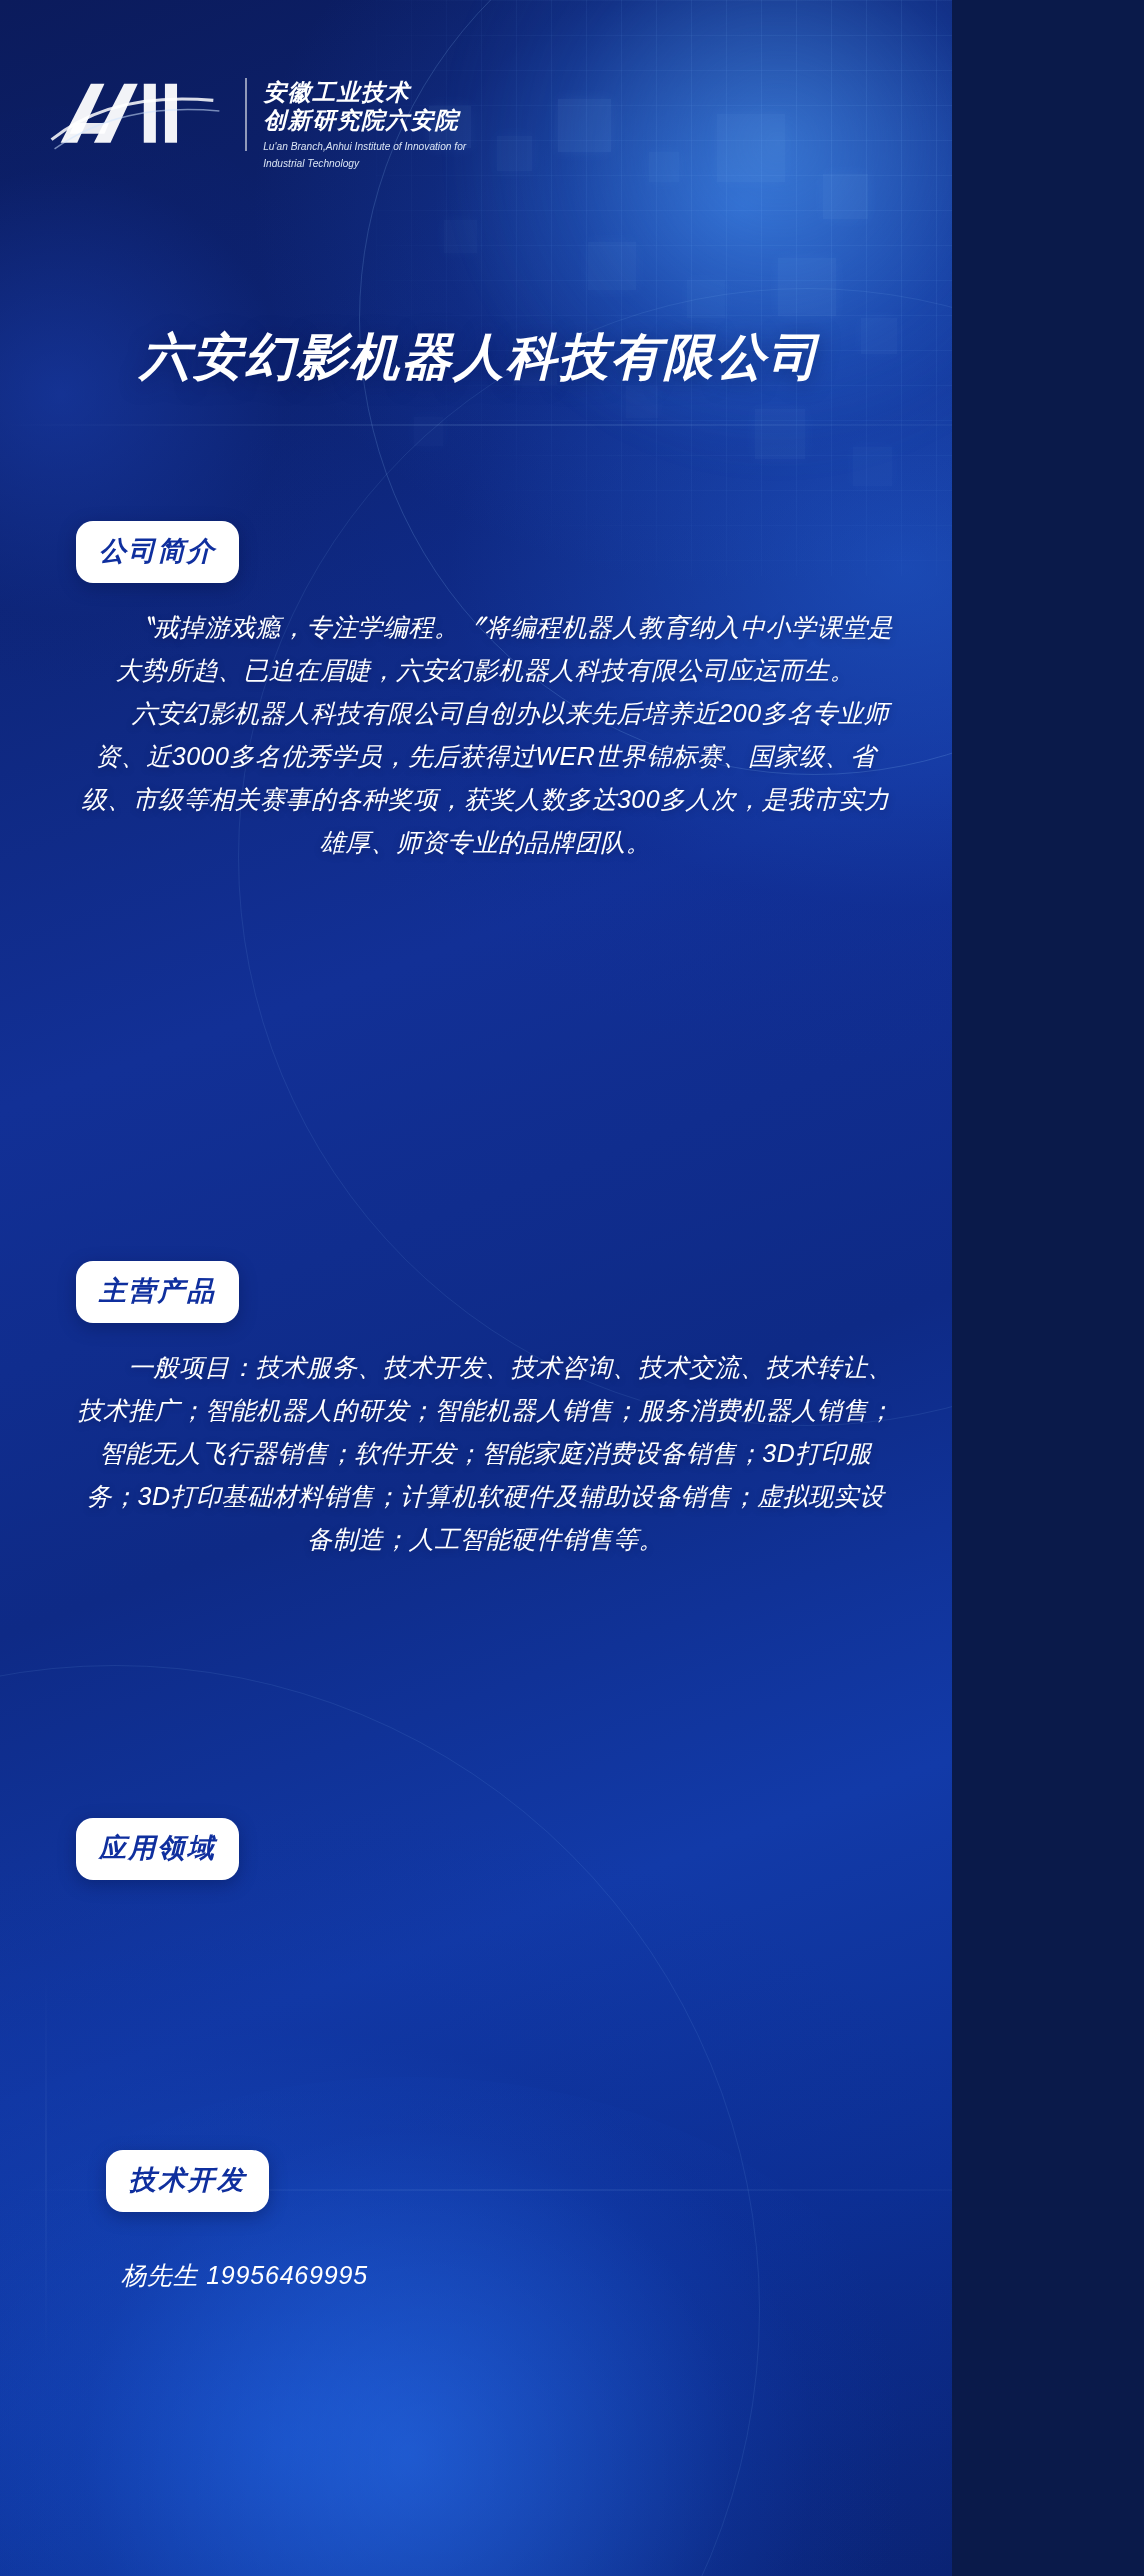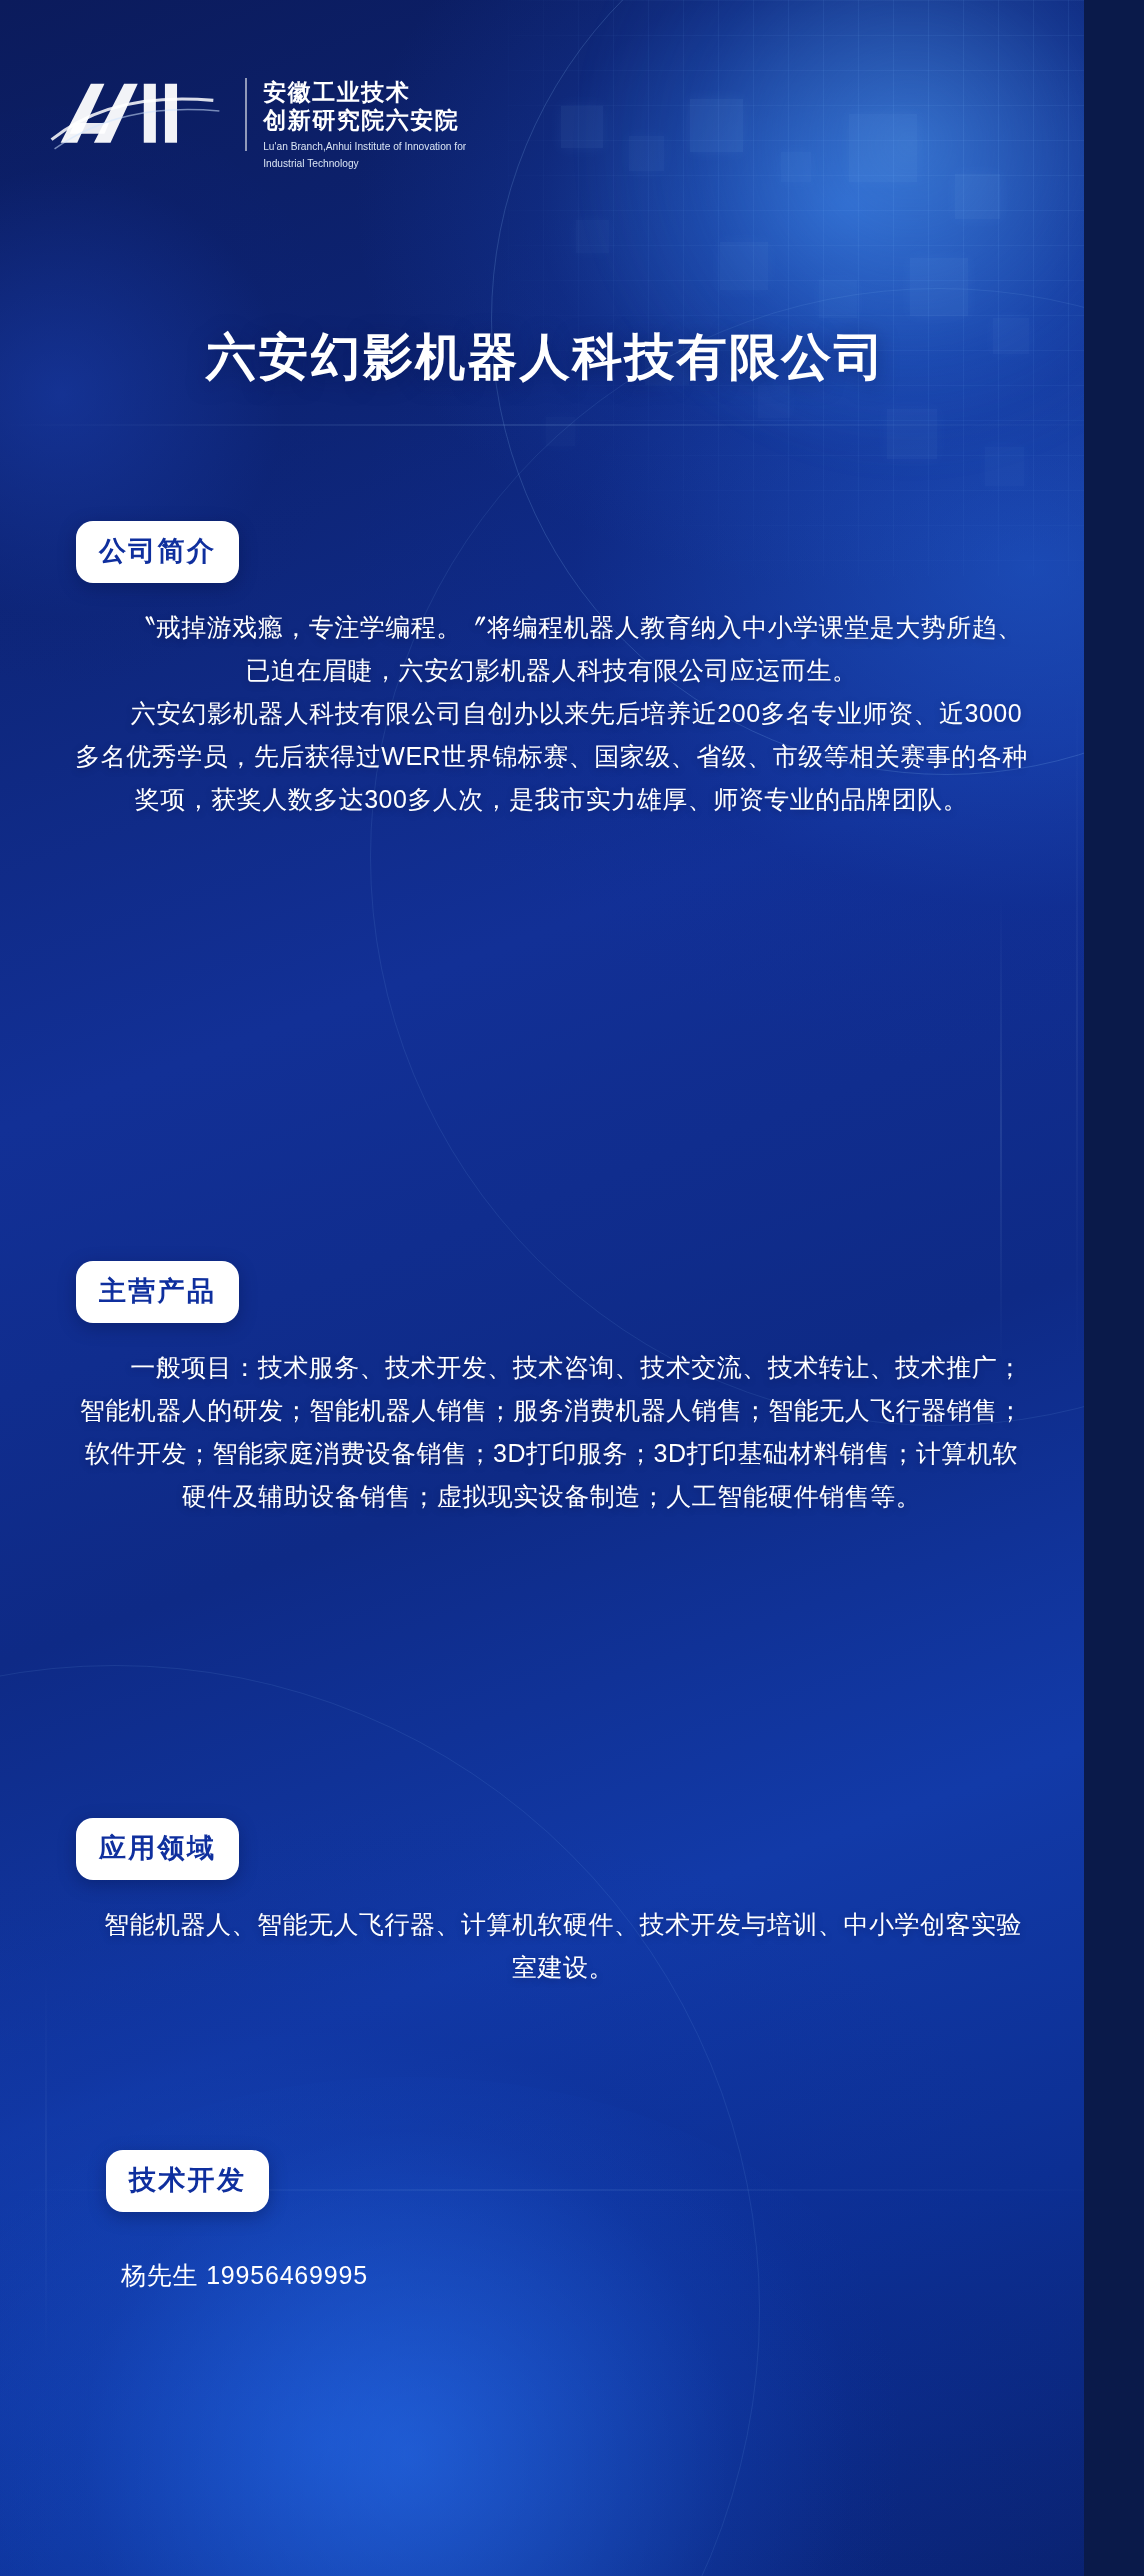--- a/index.html
+++ b/index.html
@@ -5,28 +5,29 @@
   html, body {
     margin: 0;
     padding: 0;
     background: #0a1a4a;
   }
   body {
     font-family: "Liberation Sans", sans-serif;
   }
   .poster {
     position: relative;
-    width: 1084px;
+    width: 952px;
     height: 2576px;
     overflow: hidden;
     background:
       radial-gradient(ellipse 682px 530px at 78% 8%, rgba(60,140,255,0.55) 0%, rgba(30,80,200,0.18) 45%, rgba(10,30,110,0) 72%),
       radial-gradient(ellipse 909px 682px at 95% 22%, rgba(40,110,230,0.45) 0%, rgba(15,50,160,0.12) 50%, rgba(8,25,100,0) 75%),
       radial-gradient(ellipse 1060px 833px at 30% 95%, rgba(28,92,220,0.55) 0%, rgba(12,45,150,0.2) 50%, rgba(6,20,90,0) 78%),
       linear-gradient(160deg, #0b1b5c 0%, #0d2475 18%, #123096 38%, #0e2a86 56%, #123aa8 72%, #0c2f93 86%, #0a2270 100%);
+    font-style: italic;
   }
 
   
   .bg-layer { position: absolute; pointer-events: none; }
 
   .mosaic {
     top: 0; right: 0;
     width: 576px; height: 576px;
     background-image:
       linear-gradient(to right, rgba(130,190,255,0.13) 0.8px, transparent 0.8px),
@@ -247,23 +248,20 @@
 
     <div class="section" style="top:1261px;">
       <div class="tag">主营产品</div>
       <div class="body-text">
         <p class="indent">一般项目：技术服务、技术开发、技术咨询、技术交流、技术转让、技术推广；智能机器人的研发；智能机器人销售；服务消费机器人销售；智能无人飞行器销售；软件开发；智能家庭消费设备销售；3D打印服务；3D打印基础材料销售；计算机软硬件及辅助设备销售；虚拟现实设备制造；人工智能硬件销售等。</p>
       </div>
     </div>
 
     <div class="section" style="top:1818px;">
       <div class="tag">应用领域</div>
-      <div class="body-text" style="margin-left:97px;">
-        <p>智能机器人、智能无人飞行器、计算机软硬件、技术开发与培训、中小学创客实验室建设。</p>
-      </div>
     </div>
 
     <div class="section" style="top:2150px;">
       <div class="tag" style="margin-left:106px;">技术开发</div>
       <div class="contact">杨先生  19956469995</div>
     </div>
 
   </div>
 </div>
 

